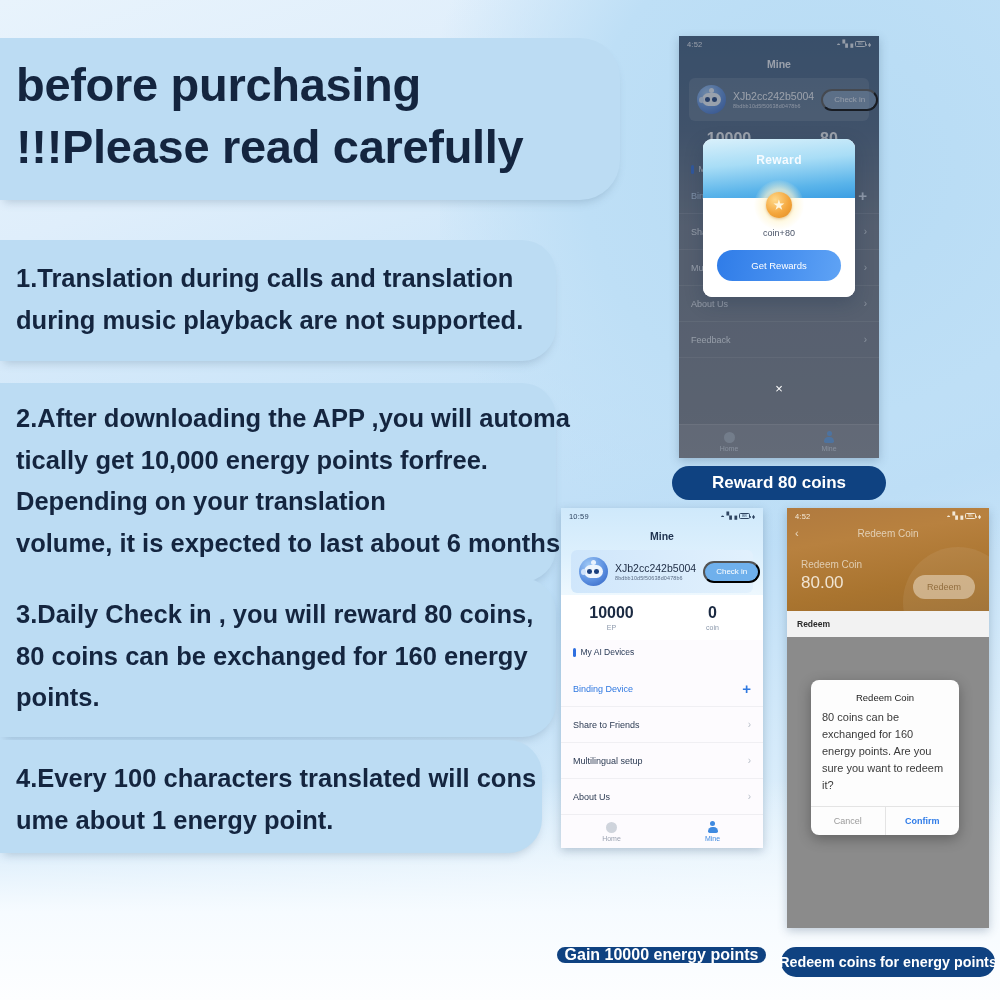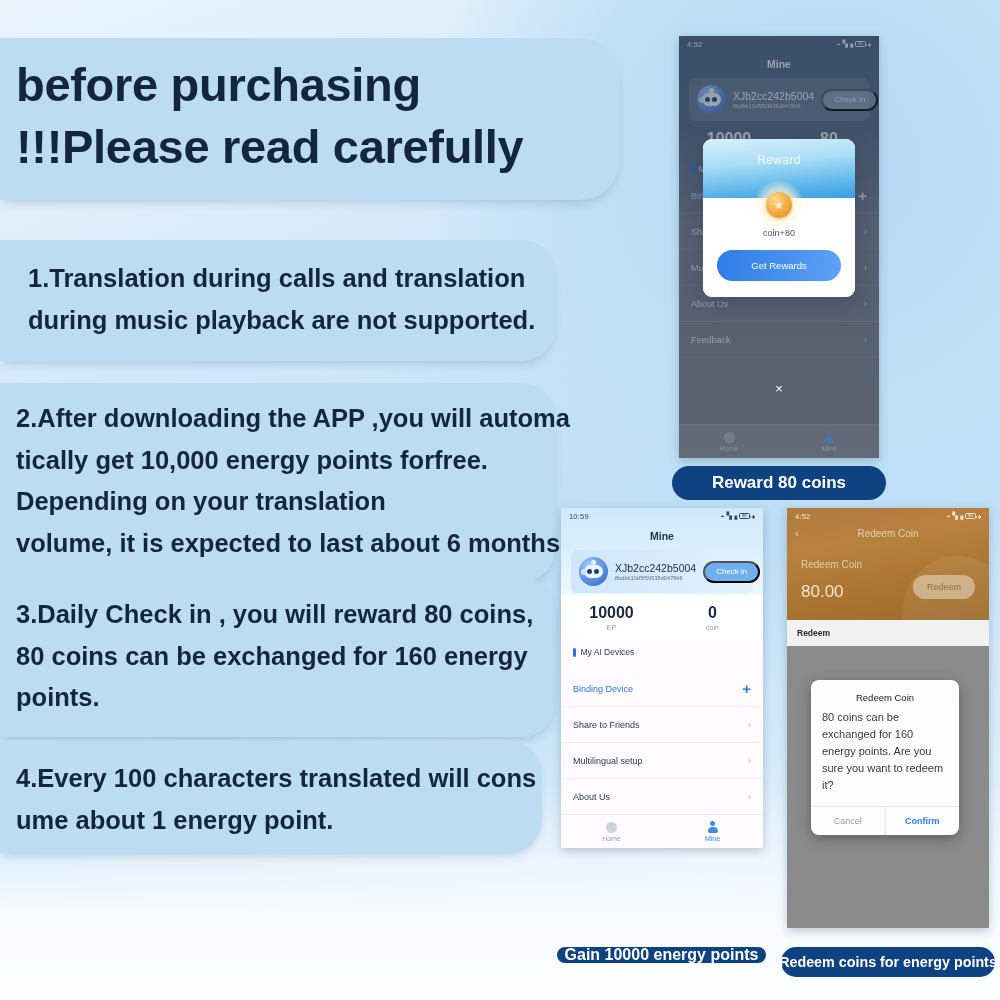--- a/index.html
+++ b/index.html
@@ -30,21 +30,21 @@
     box-shadow: 0 6px 10px -4px rgba(90,120,150,.33);
     color: #14253f;
   }
   .bubble.title {
     top: 38px; width: 620px; padding: 16px 20px 22px 16px;
     border-radius: 0 40px 40px 0;
   }
   .bubble.title .line {
     font-size: 47px; font-weight: 700; line-height: 1.32; letter-spacing: -0.3px;
   }
-  .bubble.p1 { top: 240px; width: 556px; padding: 18px 18px 20px 28px; }
+  .bubble.p1 { top: 240px; width: 556px; padding: 18px 18px 20px 16px; }
   .bubble.p2 { top: 383px; width: 556px; padding: 15px 18px 18px 16px; }
   .bubble.p3 { top: 578px; width: 556px; padding: 16px 18px 18px 16px; }
   .bubble.p4 { top: 740px; width: 542px; padding: 18px 18px 12px 16px; }
   .bubble .ln {
     font-size: 25.5px; font-weight: 700; line-height: 1.63; white-space: nowrap;
   }
 
   
   .phone {
     position: absolute;
@@ -159,20 +159,21 @@
 
   .reward-modal {
     position: absolute; left: 24px; top: 103px; width: 152px;
     background: #fff; border-radius: 9px; overflow: hidden;
     box-shadow: 0 6px 18px rgba(20,40,70,.25);
   }
   .reward-top {
     height: 59px;
     background: linear-gradient(175deg,#d9f0fb 0%, #a8ddf6 40%, #5ab4ea 78%, #3b9ee3 100%);
     position: relative;
+    font-weight: bold;
   }
   .reward-title {
     text-align: center; padding-top: 14px; font-size: 12px; color: #f6fbff;
     letter-spacing: .4px;
   }
   .coin-wrap {
     position: absolute; left: 50%; top: 41px; transform: translateX(-50%);
     width: 50px; height: 50px; border-radius: 50%;
     background: radial-gradient(circle, rgba(255,252,230,.95) 0%, rgba(255,246,210,.65) 45%, rgba(255,255,255,0) 72%);
     display: flex; align-items: center; justify-content: center;
@@ -216,21 +217,21 @@
   #phone3 .top:after {
     content:""; position:absolute; right:-24px; bottom:-46px; width:110px; height:110px;
     border-radius:50%; background: rgba(255,255,255,.07);
   }
   #phone3 .statusbar { color: #f4ead9; }
   .nav3 { display: flex; align-items: center; padding: 4px 8px 8px; }
   .nav3 .back { color: #e9d9c2; font-size: 11px; line-height: 1; width: 14px; }
   .nav3 .t { flex: 1; text-align: center; font-size: 10px; color: #e2cfb4; margin-left: -14px; }
   .redeem-card { padding: 12px 14px 18px; position: relative; }
   .redeem-card .lab { font-size: 10px; color: #e0cdb2; }
-  .redeem-card .amt { font-size: 17px; color: #f0e4d2; margin-top: 12px; font-weight: 500; }
+  .redeem-card .amt { font-size: 17px; color: #f0e4d2; margin-top: 3px; font-weight: 500; }
   .redeem-btn {
     position: absolute; right: 14px; top: 28px;
     background: rgba(235,220,198,.55); color: #8a6330;
     font-size: 9px; border: 0; border-radius: 13px; padding: 7px 14px; font-family: inherit;
   }
   .redeem-sect { background: #f2f2f2; padding: 8px 10px; font-size: 8.5px; font-weight: 700; color: #2a2a2a; }
   #phone3 .grayfill { background: #8b8b8b; flex: 1; }
 
   .dialog {
     position: absolute; left: 24px; top: 172px; width: 148px;

